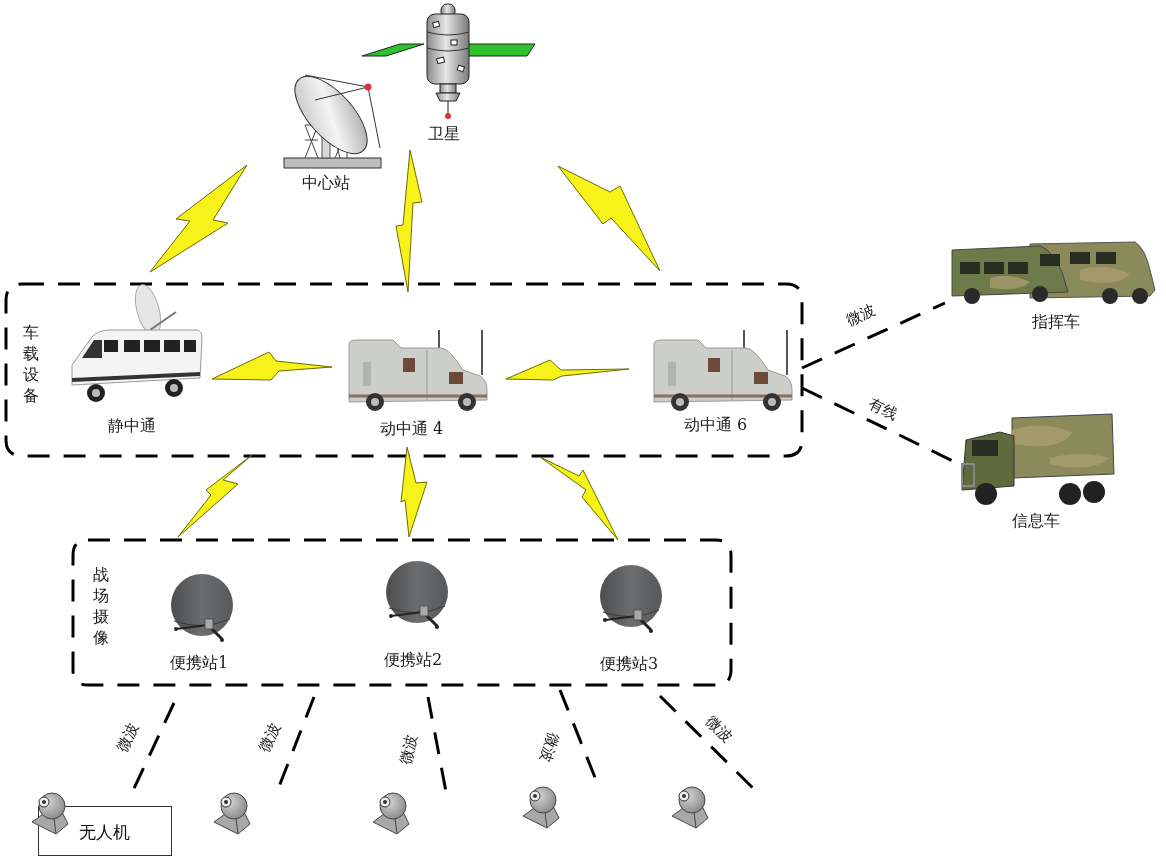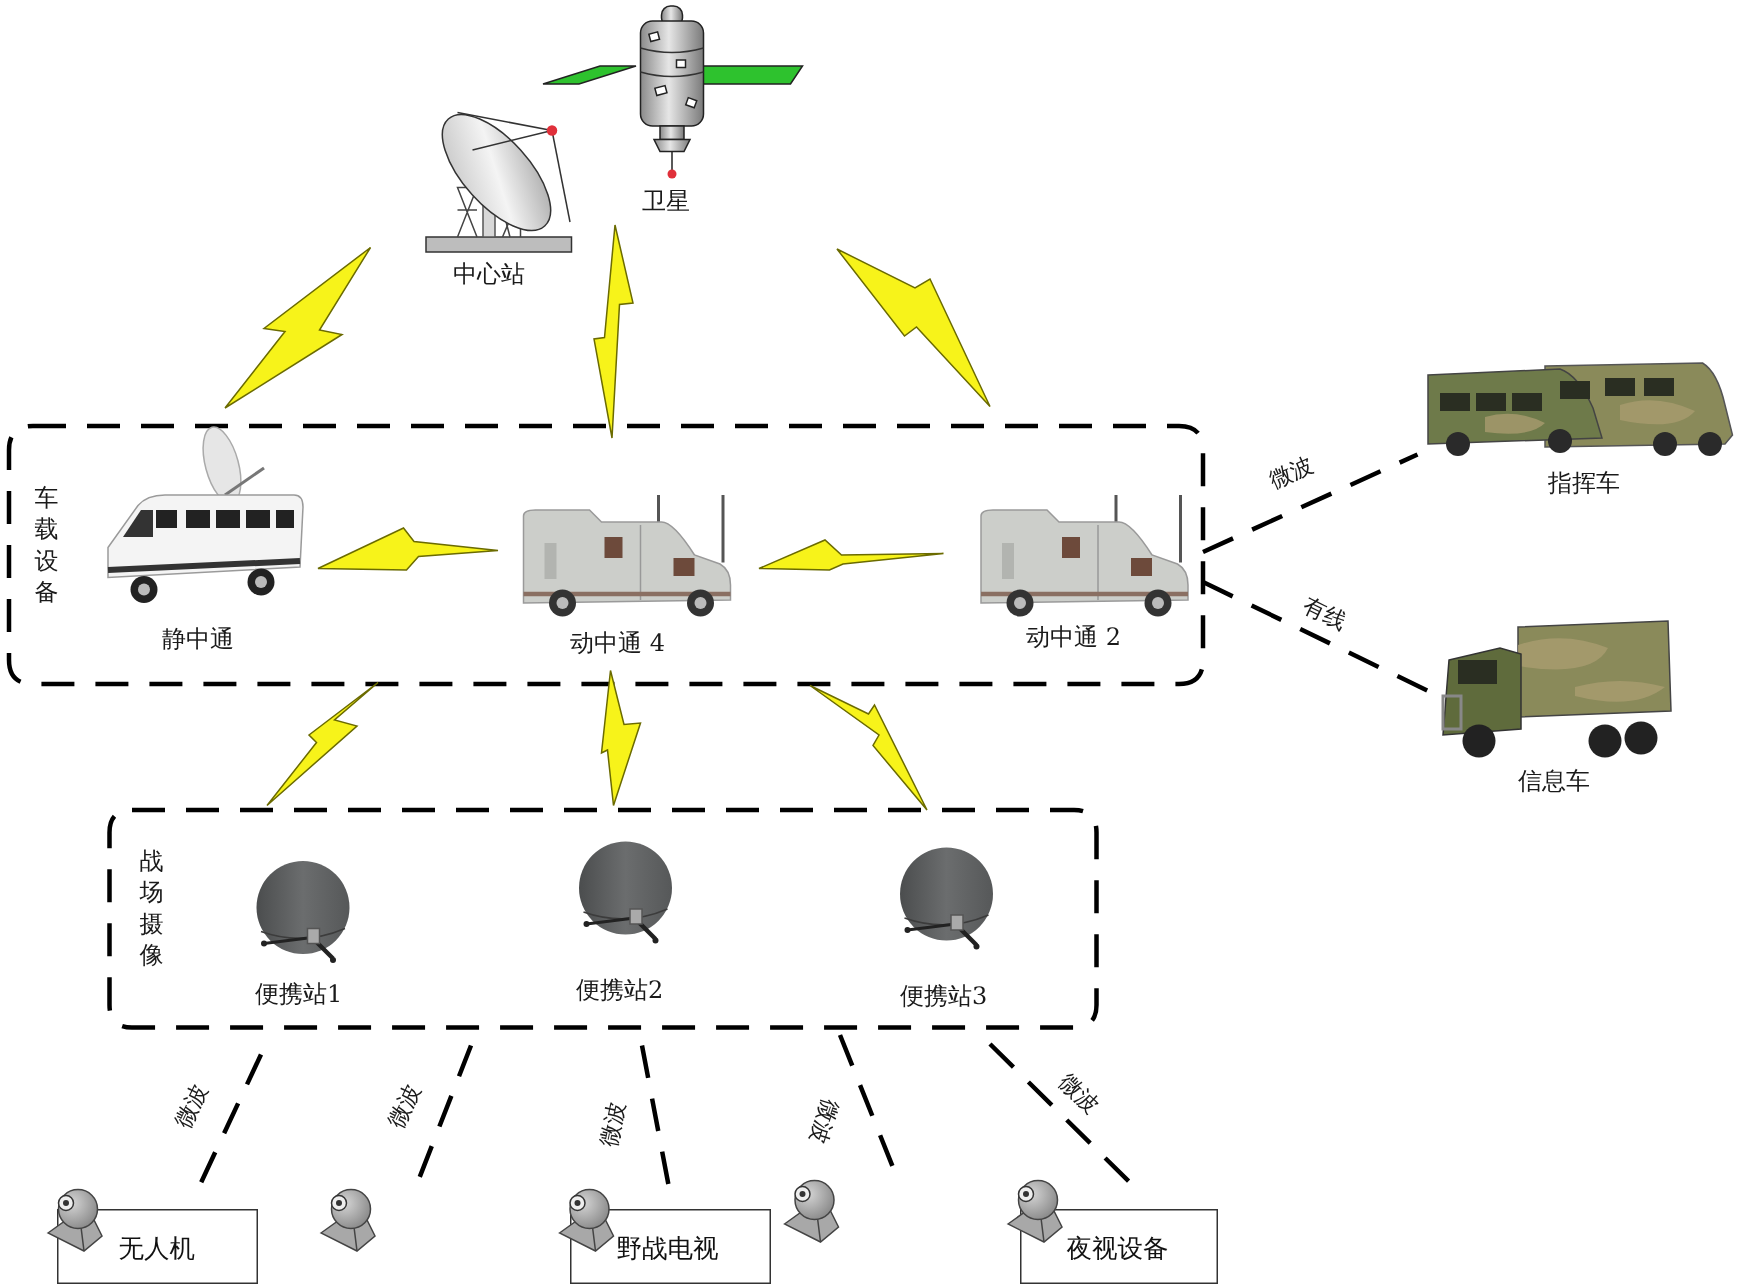--- a/index.html
+++ b/index.html
@@ -188,47 +188,41 @@
       <rect x="3" y="14" width="8" height="10" fill="#aaa" stroke="#555"></rect>
     </g>
   </svg>
 
   <div class="lbl" style="left:428px;top:125px">卫星</div>
   <div class="lbl" style="left:302px;top:174px">中心站</div>
 
   <div class="vlbl" style="left:22px;top:322px">车载设备</div>
   <div class="lbl" style="left:108px;top:417px">静中通</div>
   <div class="lbl" style="left:380px;top:420px">动中通 4</div>
-  <div class="lbl" style="left:684px;top:416px">动中通 2</div>
+  <div class="lbl" style="left:684px;top:416px">动中通 6</div>
 
   <div class="rot" style="left:846px;top:306px;transform:rotate(-24deg)">微波</div>
   <div class="rot" style="left:868px;top:400px;transform:rotate(26deg)">有线</div>
   <div class="lbl" style="left:1032px;top:313px">指挥车</div>
   <div class="lbl" style="left:1012px;top:512px">信息车</div>
 
   <div class="vlbl" style="left:92px;top:564px">战场摄像</div>
   <div class="lbl" style="left:170px;top:654px">便携站1</div>
   <div class="lbl" style="left:384px;top:651px">便携站2</div>
   <div class="lbl" style="left:600px;top:655px">便携站3</div>
 
   <div class="rot" style="left:113px;top:728px;transform:rotate(-64deg)">微波</div>
   <div class="rot" style="left:255px;top:728px;transform:rotate(-64deg)">微波</div>
   <div class="rot" style="left:394px;top:740px;transform:rotate(-78deg)">微波</div>
   <div class="rot" style="left:534px;top:738px;transform:rotate(108deg)">微波</div>
   <div class="rot" style="left:704px;top:720px;transform:rotate(44deg)">微波</div>
 
   <div class="devbox" style="left:38px;top:806px;width:132px">
     <span style="left:40px">无人机</span>
   </div>
-  <div class="devbox" style="left:380px;top:806px;width:132px">
-    <span style="left:30px">野战电视</span>
-  </div>
-  <div class="devbox" style="left:680px;top:806px;width:130px">
-    <span style="left:30px">夜视设备</span>
-  </div>
 
   <svg width="1166" height="857" viewBox="0 0 1166 857" style="position:absolute;left:0;top:0;pointer-events:none">
     <g transform="translate(52,808)">
       <polygon points="-20,14 -6,4 10,4 16,16 4,26" fill="#a8a8a8" stroke="#444"></polygon>
       <line x1="4" y1="26" x2="2" y2="10" stroke="#444"></line>
       <circle cx="0" cy="-2" r="13" fill="url(#camg)" stroke="#444"></circle>
       <circle cx="-8" cy="-6" r="5" fill="#eee" stroke="#333"></circle>
         <circle cx="-8" cy="-6" r="2" fill="#333"></circle>
     </g>
     <g transform="translate(234,808)">

